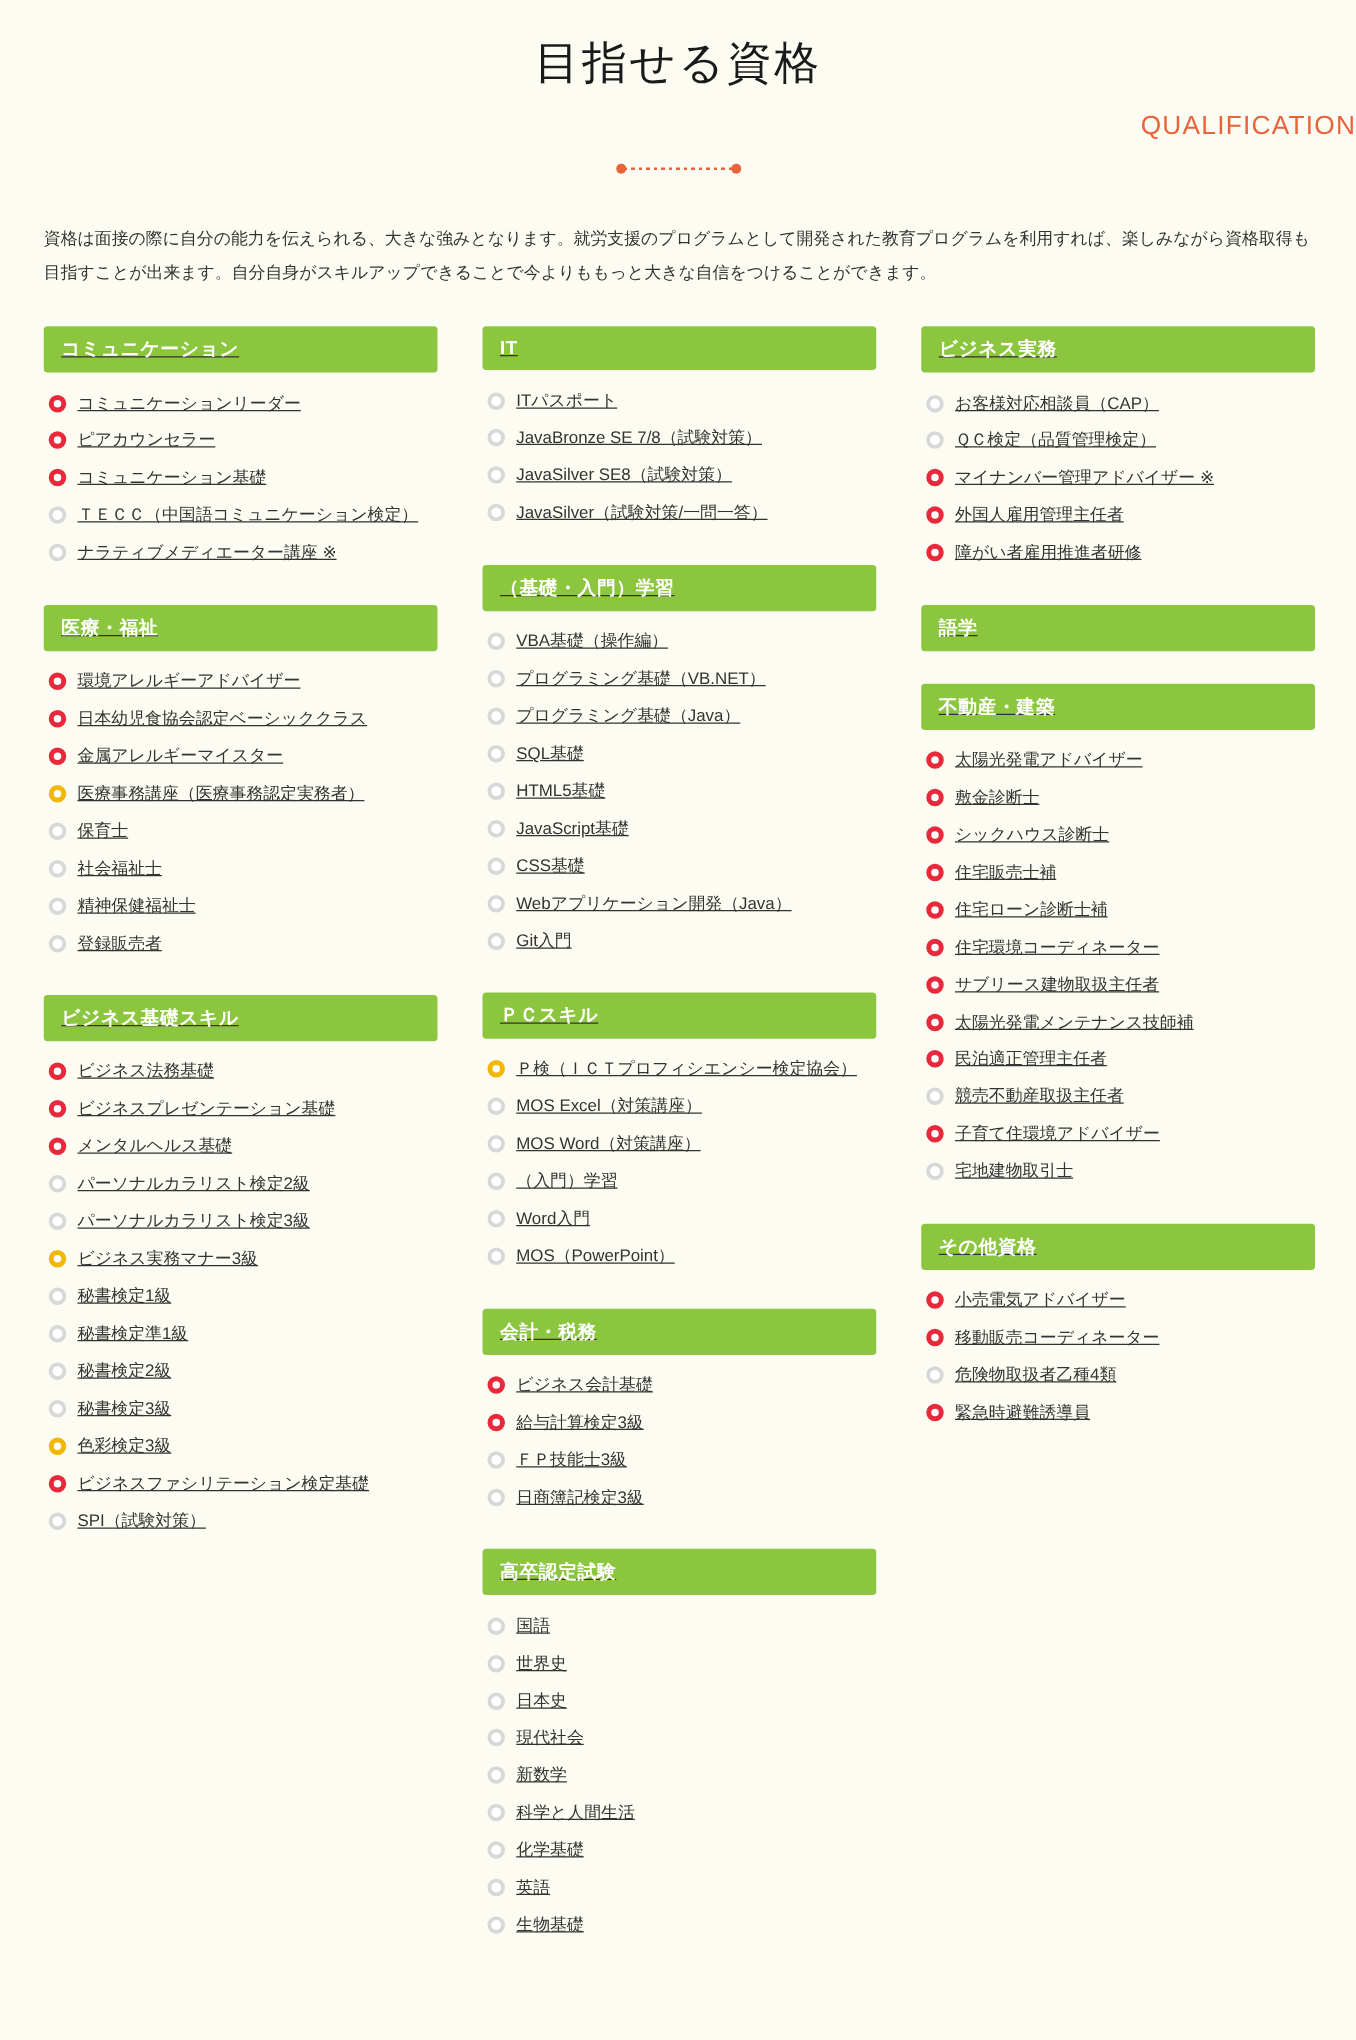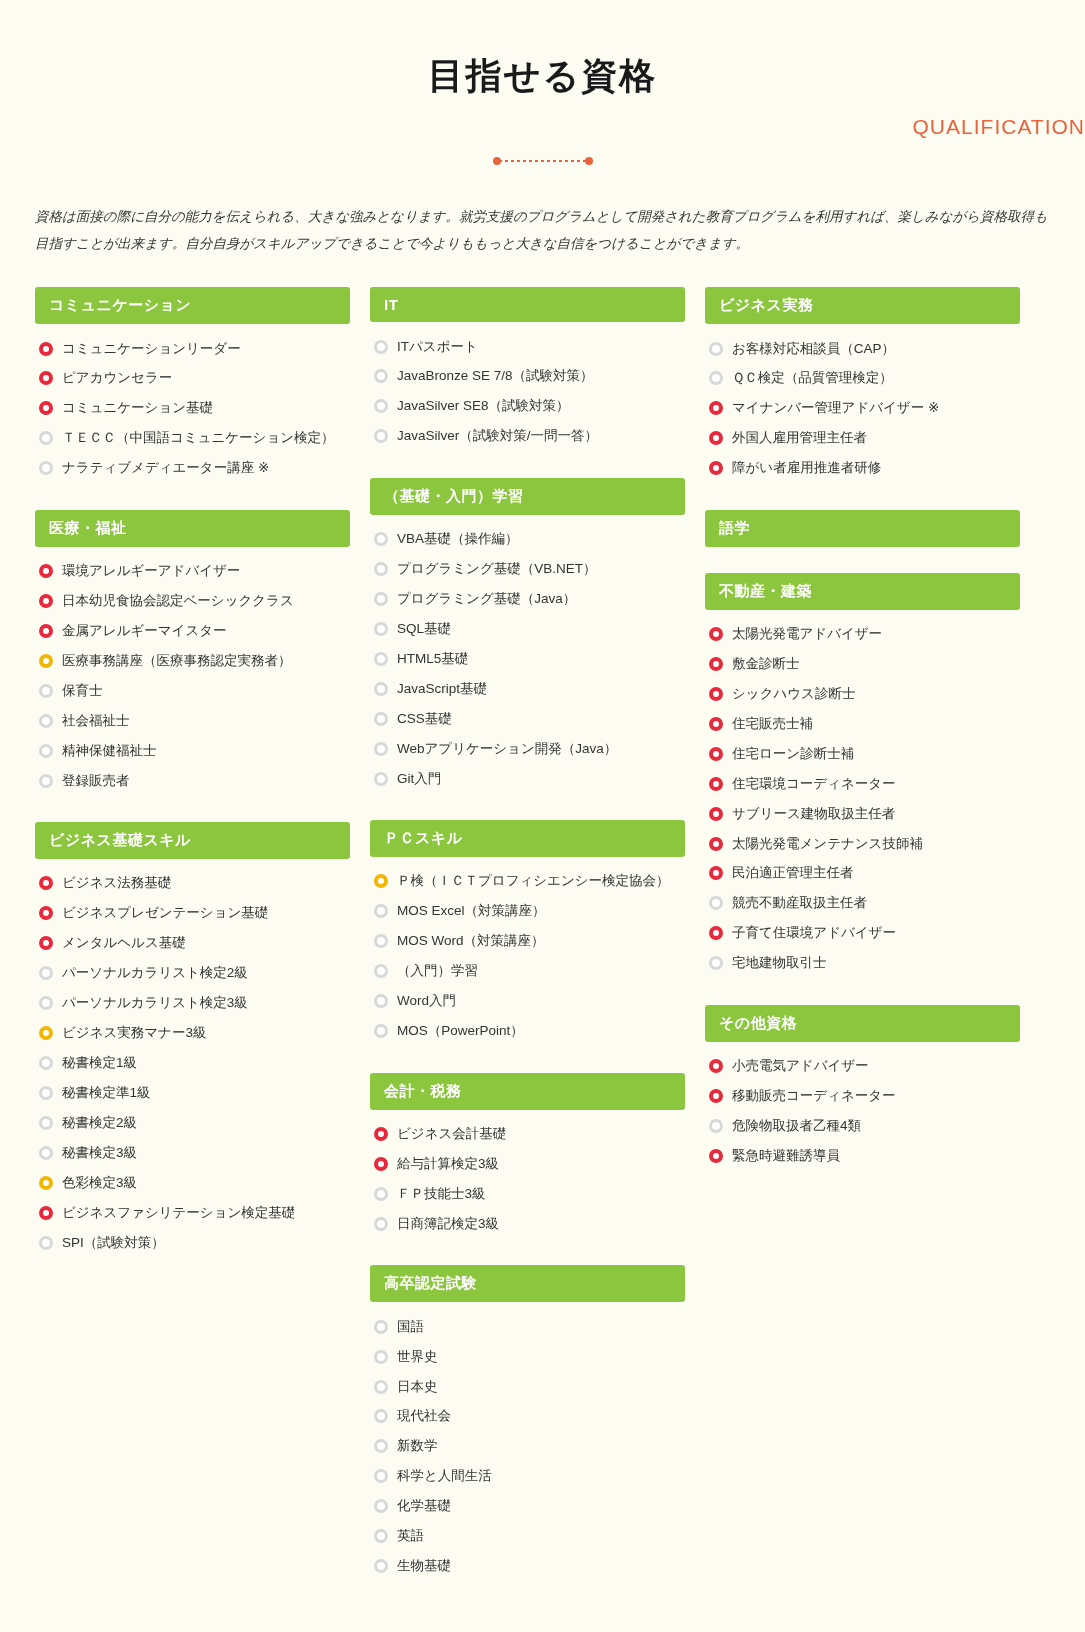--- a/index.html
+++ b/index.html
@@ -17,24 +17,24 @@
   .page {
     width: 1085px;
     min-height: 1632px;
     box-sizing: border-box;
     padding: 0 0 16px 0;
     position: relative;
   }
   .page-title {
     text-align: center;
     font-size: 36px;
-    font-weight: bold;
+    font-weight: normal;
     color: #1a1a1a;
     letter-spacing: 2px;
-    padding-top: 52px;
+    padding-top: 26px;
     margin: 0;
   }
   .page-subtitle {
     text-align: right;
     font-size: 21px;
     color: #e8633a;
     letter-spacing: 1px;
     margin: 14px 0 0 0;
   }
   .divider {
@@ -60,29 +60,29 @@
     background: #e8633a;
   }
   .divider .dot.left { left: 0; }
   .divider .dot.right { right: 0; }
 
   .intro {
     margin: 36px 35px 0 35px;
     font-size: 13.5px;
     line-height: 2.0;
     color: #333;
-    font-style: italic;
   }
 
   .columns {
     display: flex;
-    gap: 20px;
+    gap: 36px;
     padding: 30px 35px 0 35px;
     box-sizing: border-box;
     align-items: flex-start;
+    text-decoration: underline;
   }
   .col {
     width: 315px;
     flex: 0 0 315px;
   }
 
   .group { margin-bottom: 26px; }
 
   .group-head {
     background: #8cc63f;

